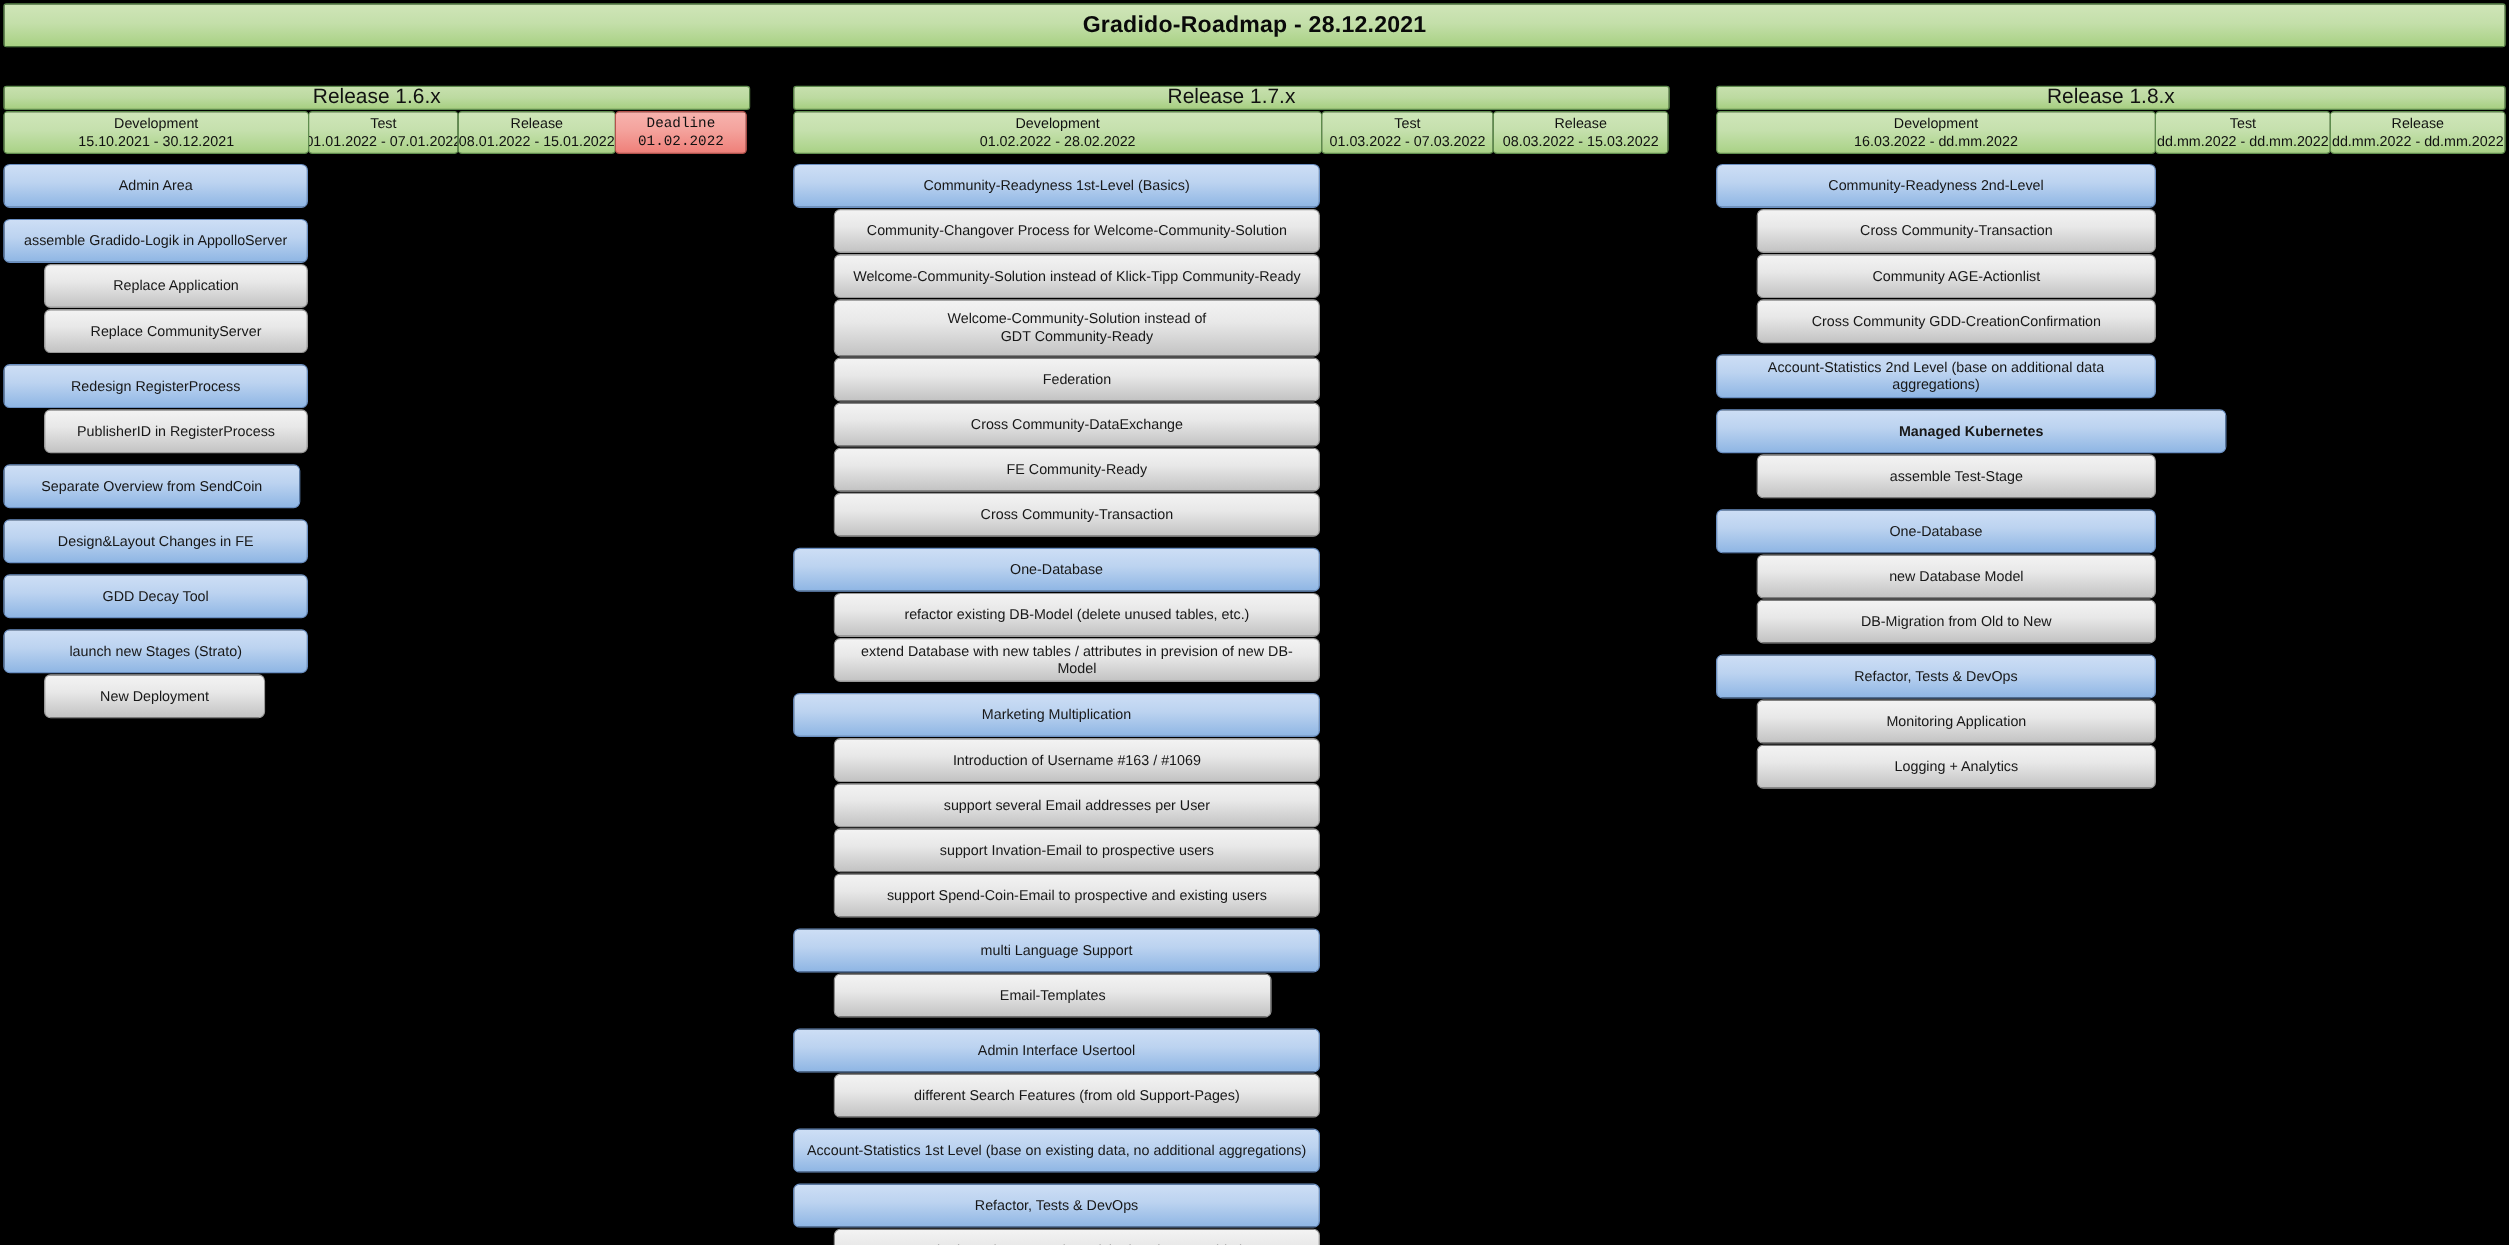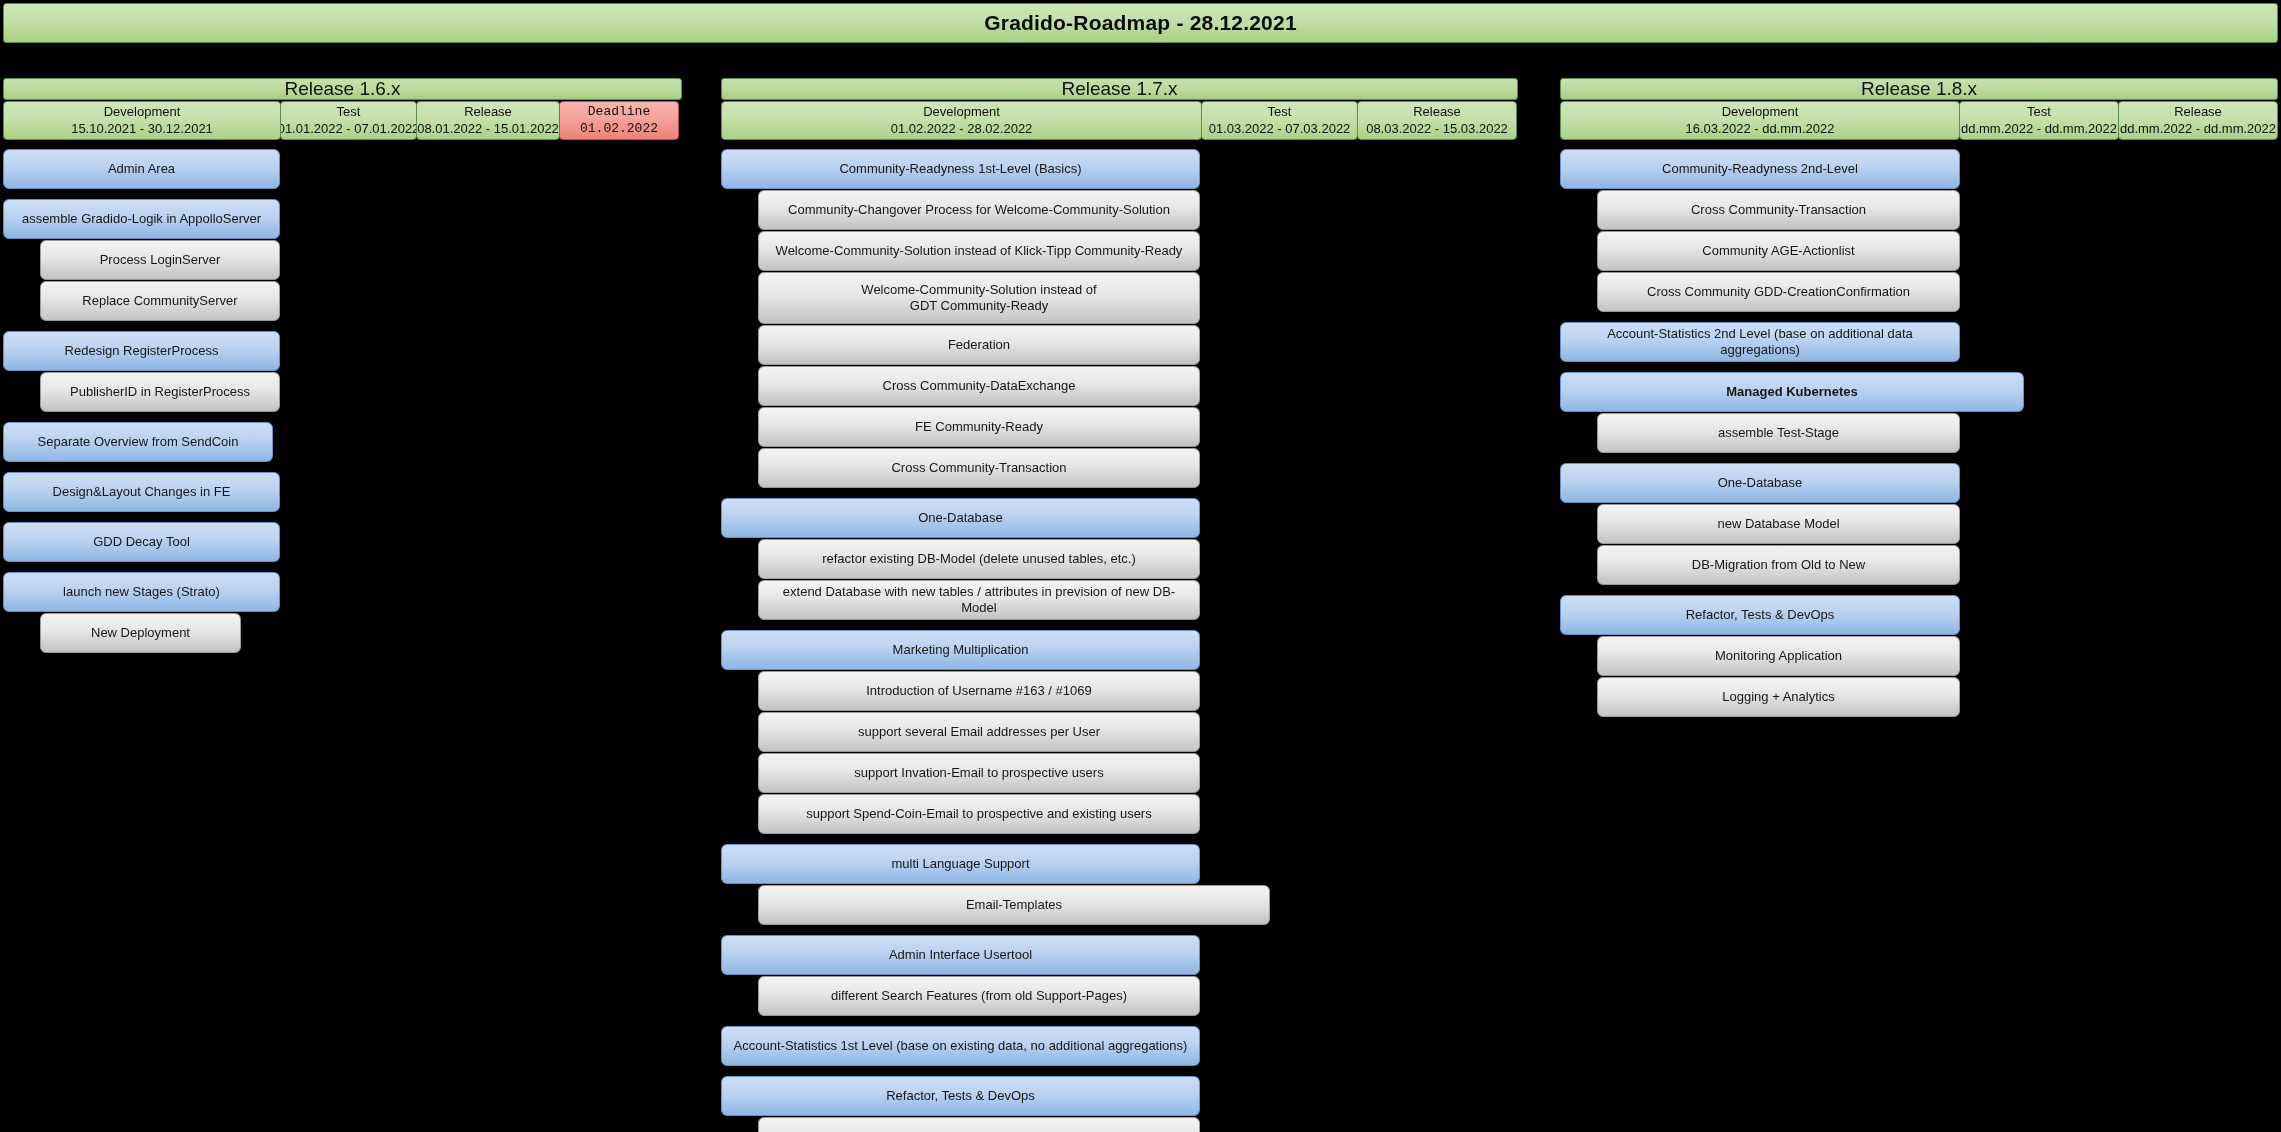--- a/index.html
+++ b/index.html
@@ -119,21 +119,21 @@
           <span>08.01.2022 - 15.01.2022</span>
         </div>
         <div class="phase deadline" style="width: 120px;">
           <span>Deadline</span>
           <span>01.02.2022</span>
         </div>
       </div>
       <div class="items">
         <div class="task parent" style="width: 277px;">Admin Area</div>
         <div class="task parent" style="width: 277px;">assemble Gradido-Logik in AppolloServer</div>
-        <div class="task child" style="width: 240px;">Process LoginServer</div>
+        <div class="task child" style="width: 240px;">Replace Application</div>
         <div class="task child" style="width: 240px;">Replace CommunityServer</div>
         <div class="task parent" style="width: 277px;">Redesign RegisterProcess</div>
         <div class="task child" style="width: 240px;">PublisherID in RegisterProcess</div>
         <div class="task parent" style="width: 270px;">Separate Overview from SendCoin</div>
         <div class="task parent" style="width: 277px;">Design&amp;Layout Changes in FE</div>
         <div class="task parent" style="width: 277px;">GDD Decay Tool</div>
         <div class="task parent" style="width: 277px;">launch new Stages (Strato)</div>
         <div class="task child" style="width: 201px;">New Deployment</div>
       </div>
     </div>
@@ -165,21 +165,21 @@
         <div class="task child" style="width: 442px;">Cross Community-Transaction</div>
         <div class="task parent" style="width: 479px;">One-Database</div>
         <div class="task child" style="width: 442px;">refactor existing DB-Model (delete unused tables, etc.)</div>
         <div class="task child" style="width: 442px;">extend Database with new tables / attributes in prevision of new DB-Model</div>
         <div class="task parent" style="width: 479px;">Marketing Multiplication</div>
         <div class="task child" style="width: 442px;">Introduction of Username #163 / #1069</div>
         <div class="task child" style="width: 442px;">support several Email addresses per User</div>
         <div class="task child" style="width: 442px;">support Invation-Email to prospective users</div>
         <div class="task child" style="width: 442px;">support Spend-Coin-Email to prospective and existing users</div>
         <div class="task parent" style="width: 479px;">multi Language Support</div>
-        <div class="task child" style="width: 512px; text-align: center;">Email-Templates</div>
+        <div class="task child" style="width: 398px; text-align: center;">Email-Templates</div>
         <div class="task parent" style="width: 479px;">Admin Interface Usertool</div>
         <div class="task child" style="width: 442px;">different Search Features (from old Support-Pages)</div>
         <div class="task parent" style="width: 479px;">Account-Statistics 1st Level (base on existing data, no additional aggregations)</div>
         <div class="task parent" style="width: 479px;">Refactor, Tests &amp; DevOps</div>
         <div class="task child" style="width: 442px;">Monitoring Infrastructur (out of the box from provider)</div>
       </div>
     </div>
   <div class="column" id="col-2">
       <div class="release-title">Release 1.8.x</div>
       <div class="phase-row">

